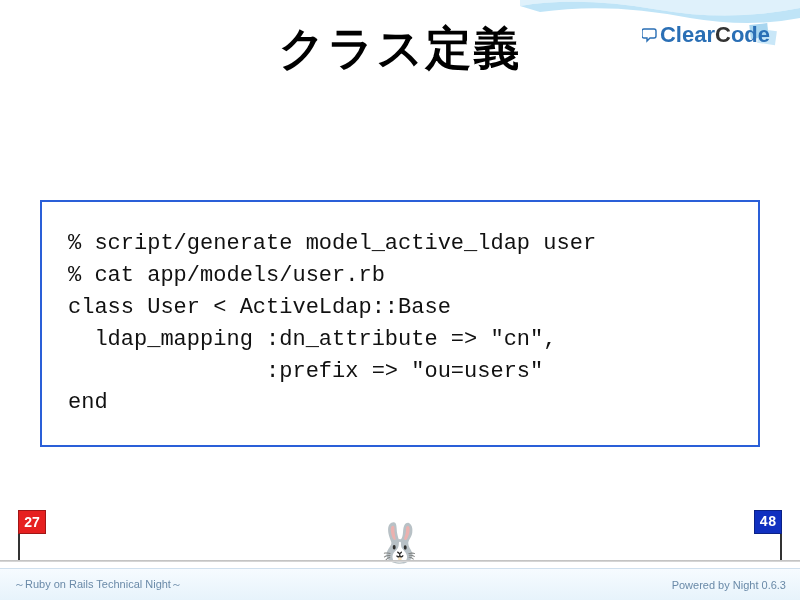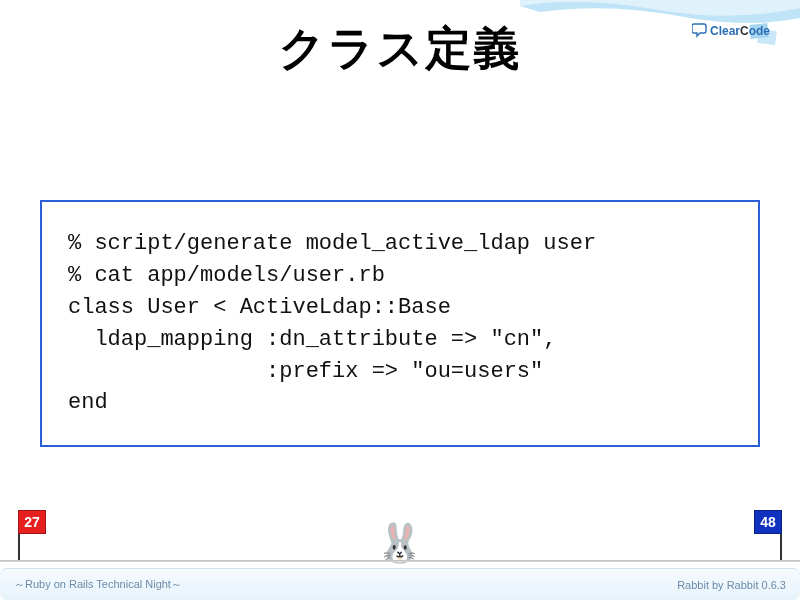--- a/index.html
+++ b/index.html
@@ -14,21 +14,21 @@
   .decoration-top {
     position: absolute;
     top: 0; right: 0;
     width: 280px; height: 50px;
     pointer-events: none;
   }
   .decoration-top svg { width: 100%; height: 100%; }
   .logo {
     position: absolute;
     top: 22px; right: 30px;
-    font-size: 12px;
+    font-size: 22px;
     font-weight: bold;
     color: #2a6fb5;
   }
   .logo .c1 { color: #2a6fb5; }
   .logo .lear { color: #2a6fb5; }
   .logo .c2 { color: #333; }
   .logo .ode { color: #2a6fb5; }
   .logo-bubble {
     display: inline-block;
     vertical-align: middle;
@@ -83,21 +83,21 @@
     border: 1px solid rgba(0,0,0,0.3);
   }
   .flag .pole {
     width: 2px; height: 26px;
     background: #333;
   }
   .flag-left { left: 18px; }
   .flag-left .box { background: #e62020; }
   .flag-left .pole { float: left; }
   .flag-right { right: 18px; }
-  .flag-right .box { background: #1030c0; }
+  .flag-right .box { background: #1030c0; font-family: Liberation Mono, monospace; }
   .flag-right .pole { float: right; }
   .rabbit {
     position: absolute;
     bottom: 0;
     left: 50%;
     transform: translateX(-50%);
     font-size: 38px;
     line-height: 1;
     filter: grayscale(30%);
   }
@@ -107,21 +107,20 @@
     left: 0; right: 0;
     height: 32px;
     background: linear-gradient(to bottom, #f6fbff, #e7f3fb);
     border-top: 1px solid #d0e0ee;
     font-size: 11px;
     color: #6a8aa8;
     display: flex;
     align-items: center;
     justify-content: space-between;
     padding: 0 14px;
-    border-radius: 7px;
   }
 </style>
 </head>
 <body>
 
 <div class="decoration-top">
   <svg viewBox="0 0 280 50">
     <path d="M 0 6 Q 60 -4 140 10 Q 210 22 280 8 L 280 0 L 0 0 Z" fill="#dff1fb"></path>
     <path d="M 20 12 Q 90 2 170 18 Q 230 28 280 18 L 280 8 Q 210 22 140 10 Q 60 -4 0 6 Z" fill="#bfe4f7"></path>
     <rect x="238" y="30" width="18" height="14" fill="#c9e7f8" transform="rotate(8 247 37)"></rect>
@@ -154,14 +153,14 @@
   <div class="rabbit">🐰</div>
   <div class="flag flag-right">
     <div class="box">48</div>
     <div class="pole"></div>
   </div>
   <div class="ground"></div>
 </div>
 
 <div class="footer">
   <span>～Ruby on Rails Technical Night～</span>
-  <span>Rabbit by Rabbit 0.6.3</span>
+  <span>Powered by Night 0.6.3</span>
 </div>
 
 </body></html>

